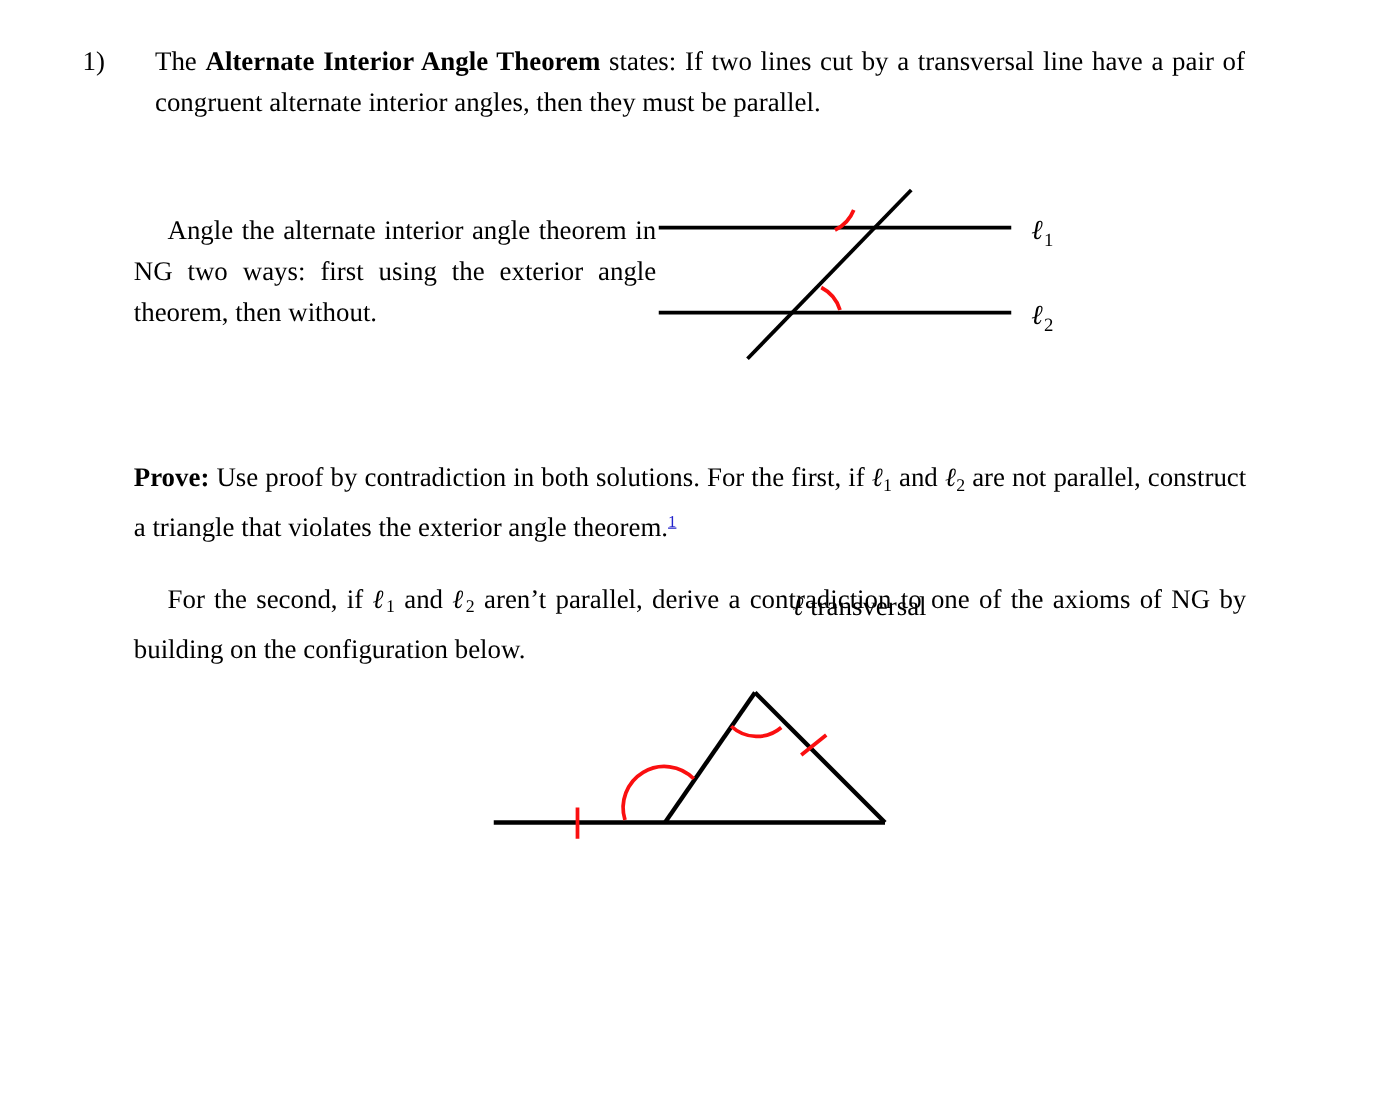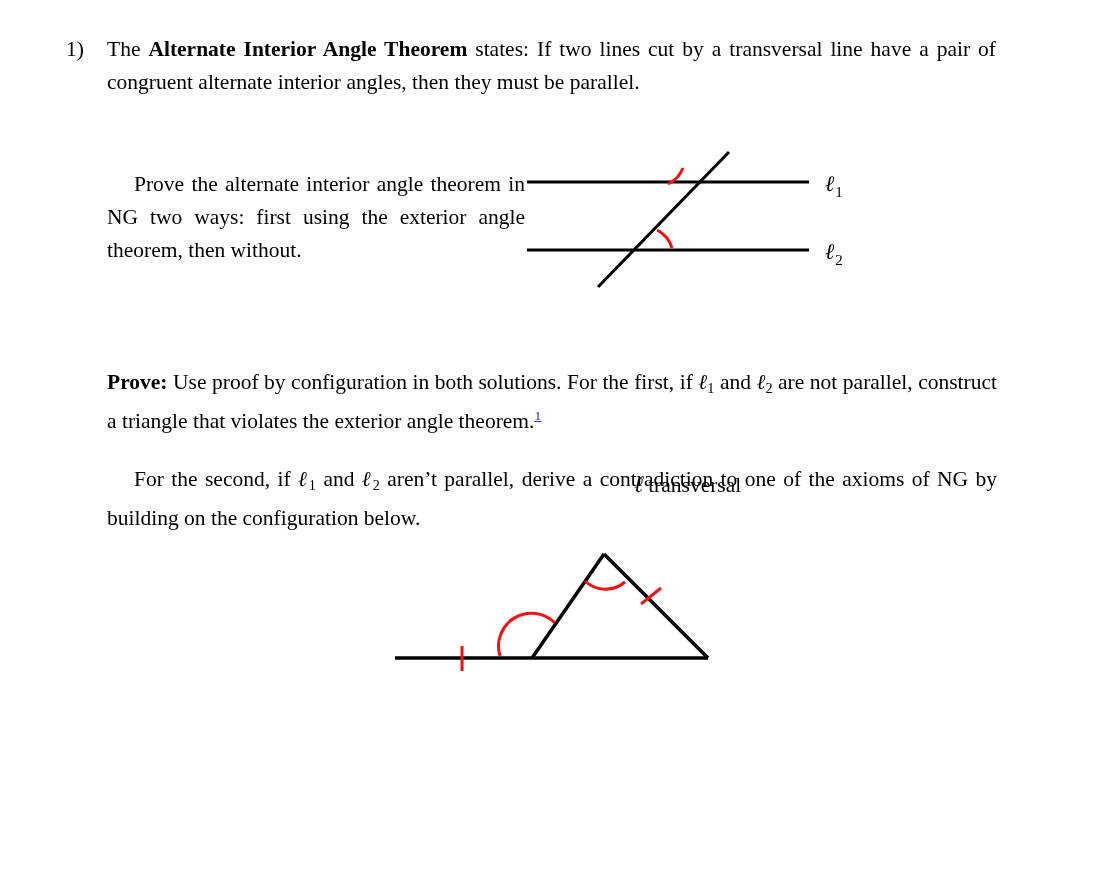--- a/index.html
+++ b/index.html
@@ -32,21 +32,21 @@
   .item-number {
     position: absolute;
     left: 0;
     top: 0;
     width: 40px;
     font-size: 21.5px;
     line-height: 33px;
     text-align: left;
   }
   .item-body {
-    margin-left: 41px;
+    margin-left: 58px;
   }
 
   p.para {
     margin: 0;
     font-size: 21.5px;
     line-height: 33px;
     text-align: justify;
     text-justify: inter-word;
     hyphens: manual;
   }
@@ -180,21 +180,21 @@
   <div class="item">
     <div class="item-number">1)</div>
     <div class="item-body">
       <p class="para"><span>The </span><b class="bold">Alternate Interior Angle Theorem</b><span> states: If two lines cut by a transversal line have a pair of congruent alternate interior angles, then they must be parallel.</span></p>
     </div>
   </div>
 
   <div class="prove-row">
 
     <div class="prove-text">
-      <p class="indent">Prove the alternate interior angle theorem in NG two ways: first using the exterior angle theorem, then without.</p>
+      <p class="indent">Angle the alternate interior angle theorem in NG two ways: first using the exterior angle theorem, then without.</p>
     </div>
 
     <div class="fig-lines">
       <svg width="470" height="200" viewBox="0 0 470 200" aria-hidden="true">
 
         <line x1="0" y1="44" x2="282" y2="44" class="stroke-black" stroke-width="3"></line>
 
         <line x1="0" y1="112" x2="282" y2="112" class="stroke-black" stroke-width="3"></line>
 
         <line x1="71" y1="149" x2="202" y2="14" class="stroke-black" stroke-width="3"></line>
@@ -205,21 +205,21 @@
 
         <text x="298" y="53" class="lbl"><tspan>ℓ</tspan><tspan class="lbl-sub" dx="1" dy="6">1</tspan></text>
         <text x="298" y="121" class="lbl"><tspan>ℓ</tspan><tspan class="lbl-sub" dx="1" dy="6">2</tspan></text>
       </svg>
     </div>
 
     <div class="fig-caption"><span class="ell">ℓ</span><span> transversal</span></div>
   </div>
 
   <div class="hint-block">
-    <p class="para"><b class="bold">Prove:</b><span> Use proof by configuration in both solutions. For the first, if </span><span class="ell nobreak"><span>ℓ</span><sub>1</sub></span><span> and </span><span class="ell nobreak"><span>ℓ</span><sub>2</sub></span><span> are not parallel, construct a triangle that violates the exterior angle theorem.</span><sup class="footnote-ref">1</sup></p>
+    <p class="para"><b class="bold">Prove:</b><span> Use proof by contradiction in both solutions. For the first, if </span><span class="ell nobreak"><span>ℓ</span><sub>1</sub></span><span> and </span><span class="ell nobreak"><span>ℓ</span><sub>2</sub></span><span> are not parallel, construct a triangle that violates the exterior angle theorem.</span><sup class="footnote-ref">1</sup></p>
   </div>
 
   <div class="second-block">
     <p class="para indent"><span>For the second, if </span><span class="ell nobreak"><span>ℓ</span><sub>1</sub></span><span> and </span><span class="ell nobreak"><span>ℓ</span><sub>2</sub></span><span> aren’t parallel, derive a contradiction to one of the axioms of NG by building on the configuration below.</span></p>
   </div>
 
   <div class="fig-triangle">
     <svg width="345" height="135" viewBox="0 0 345 135" aria-hidden="true">
 
       <line x1="10" y1="118" x2="323" y2="118" class="stroke-black" stroke-width="3.5"></line>

